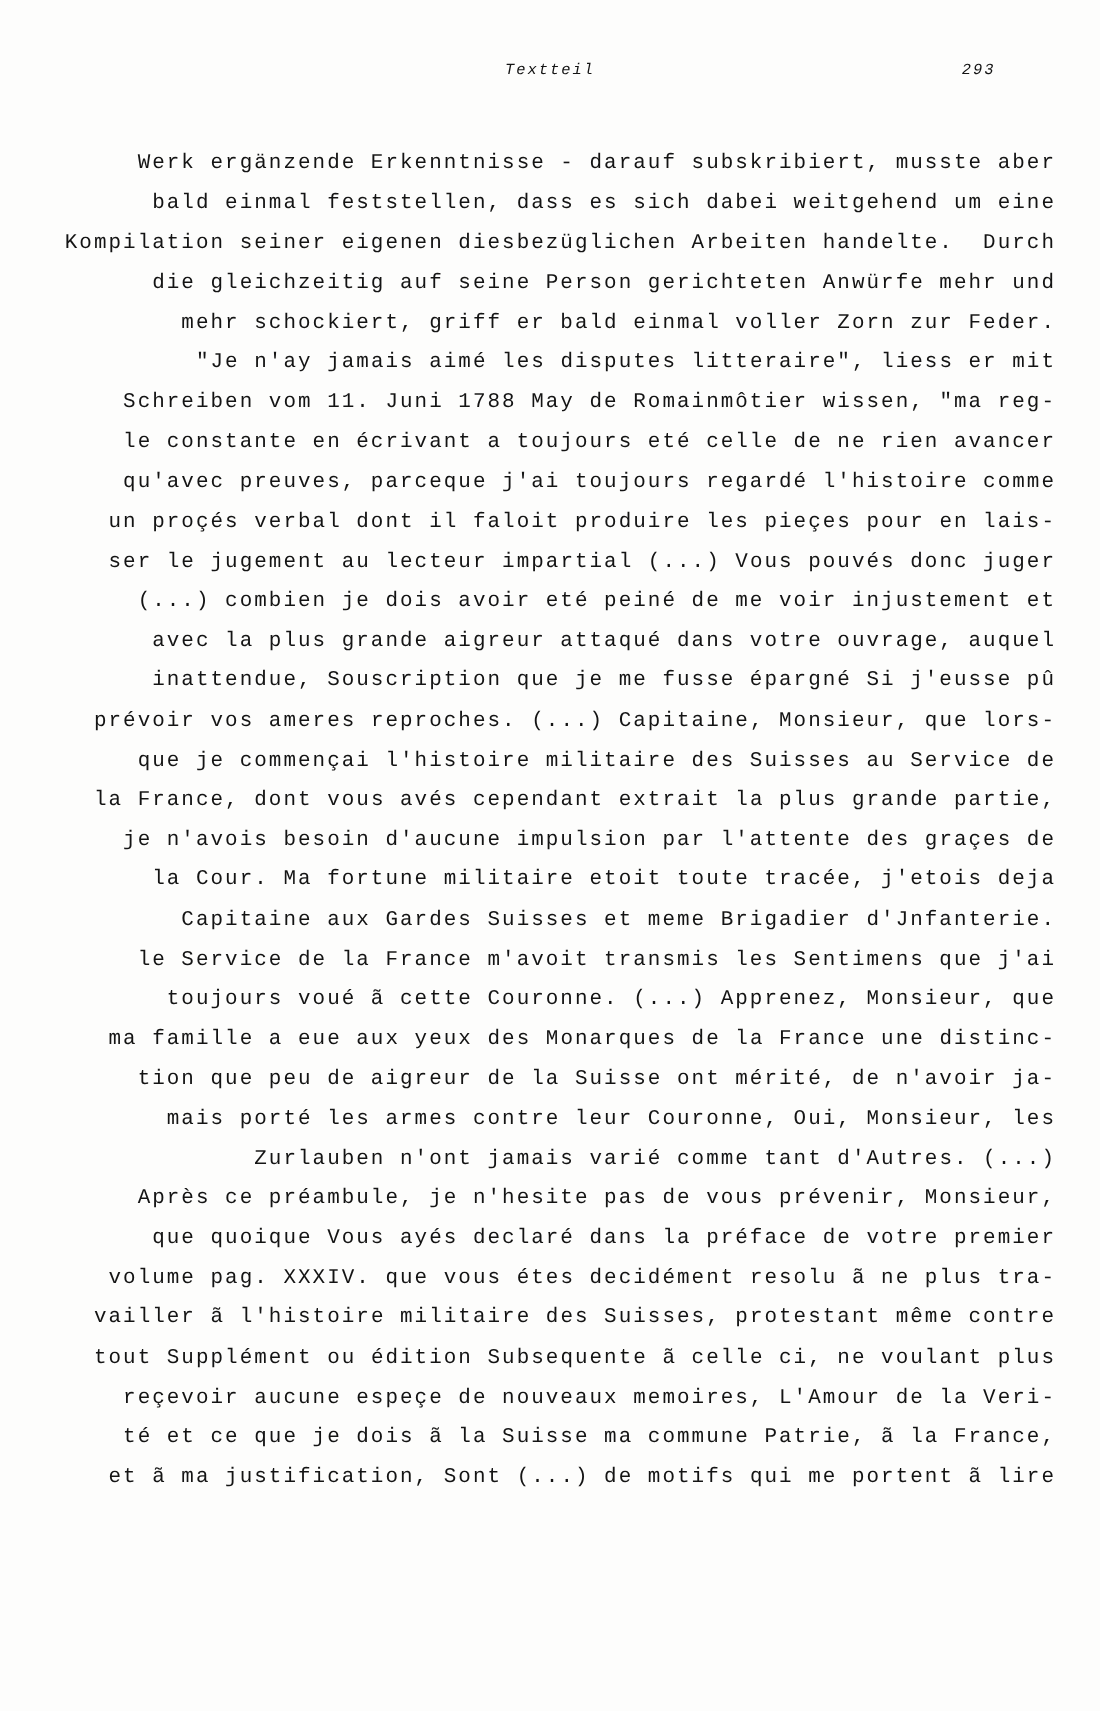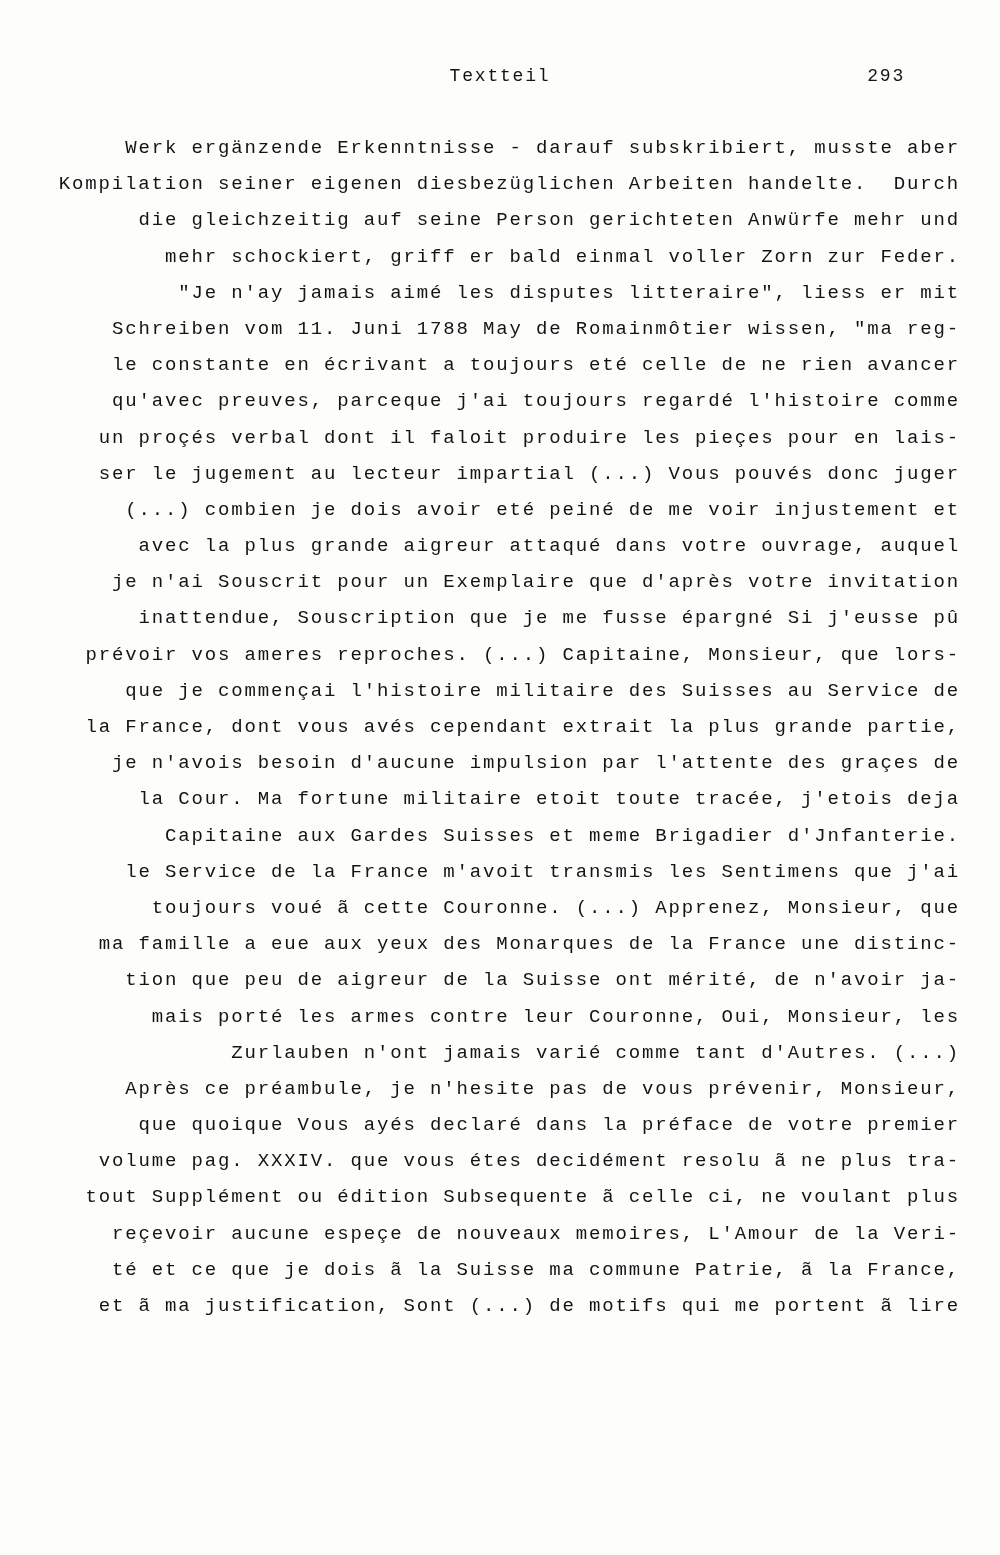--- a/index.html
+++ b/index.html
@@ -11,26 +11,27 @@
     position: relative;
     width: 1000px;
     height: 1555px;
     background: #fdfdfc;
     color: #141414;
     font-family: "Liberation Mono", "DejaVu Sans Mono", monospace;
     overflow: hidden;
   }
   .header {
     position: absolute;
-    top: 66px;
+    top: 56px;
     left: 0;
     width: 100%;
     height: 26px;
-    font-size: 18px;
+    font-size: 14px;
     letter-spacing: 1.8px;
+    font-style: italic;
   }
   .header-title {
     display: block;
     text-align: center;
     width: 100%;
   }
   .page-number {
     position: absolute;
     top: 0;
     right: 95px;
@@ -54,46 +55,47 @@
 </head>
 <body>
 
 <div class="page">
   <div class="header">
     <span class="header-title">Textteil</span>
     <span class="page-number">293</span>
   </div>
   <div class="body-text">
       <div class="text-line">Werk ergänzende Erkenntnisse - darauf subskribiert, musste aber</div>
+      <div class="text-line">bald einmal feststellen, dass es sich dabei weitgehend um eine</div>
       <div class="text-line">Kompilation seiner eigenen diesbezüglichen Arbeiten handelte.  Durch</div>
       <div class="text-line">die gleichzeitig auf seine Person gerichteten Anwürfe mehr und</div>
       <div class="text-line">mehr schockiert, griff er bald einmal voller Zorn zur Feder.</div>
       <div class="text-line">"Je n'ay jamais aimé les disputes litteraire", liess er mit</div>
       <div class="text-line">Schreiben vom 11. Juni 1788 May de Romainmôtier wissen, "ma reg-</div>
       <div class="text-line">le constante en écrivant a toujours eté celle de ne rien avancer</div>
       <div class="text-line">qu'avec preuves, parceque j'ai toujours regardé l'histoire comme</div>
       <div class="text-line">un proçés verbal dont il faloit produire les pieçes pour en lais-</div>
       <div class="text-line">ser le jugement au lecteur impartial (...) Vous pouvés donc juger</div>
       <div class="text-line">(...) combien je dois avoir eté peiné de me voir injustement et</div>
       <div class="text-line">avec la plus grande aigreur attaqué dans votre ouvrage, auquel</div>
-      <div class="text-line">je n'ai Souscrit pour un Exemplaire que d'après votre invitation</div>
       <div class="text-line">inattendue, Souscription que je me fusse épargné Si j'eusse pû</div>
       <div class="text-line">prévoir vos ameres reproches. (...) Capitaine, Monsieur, que lors-</div>
       <div class="text-line">que je commençai l'histoire militaire des Suisses au Service de</div>
       <div class="text-line">la France, dont vous avés cependant extrait la plus grande partie,</div>
       <div class="text-line">je n'avois besoin d'aucune impulsion par l'attente des graçes de</div>
       <div class="text-line">la Cour. Ma fortune militaire etoit toute tracée, j'etois deja</div>
       <div class="text-line">Capitaine aux Gardes Suisses et meme Brigadier d'Jnfanterie.</div>
       <div class="text-line">le Service de la France m'avoit transmis les Sentimens que j'ai</div>
       <div class="text-line">toujours voué ã cette Couronne. (...) Apprenez, Monsieur, que</div>
       <div class="text-line">ma famille a eue aux yeux des Monarques de la France une distinc-</div>
       <div class="text-line">tion que peu de aigreur de la Suisse ont mérité, de n'avoir ja-</div>
       <div class="text-line">mais porté les armes contre leur Couronne, Oui, Monsieur, les</div>
       <div class="text-line">Zurlauben n'ont jamais varié comme tant d'Autres. (...)</div>
       <div class="text-line">Après ce préambule, je n'hesite pas de vous prévenir, Monsieur,</div>
       <div class="text-line">que quoique Vous ayés declaré dans la préface de votre premier</div>
       <div class="text-line">volume pag. XXXIV. que vous étes decidément resolu ã ne plus tra-</div>
+      <div class="text-line">vailler ã l'histoire militaire des Suisses, protestant même contre</div>
       <div class="text-line">tout Supplément ou édition Subsequente ã celle ci, ne voulant plus</div>
       <div class="text-line">reçevoir aucune espeçe de nouveaux memoires, L'Amour de la Veri-</div>
       <div class="text-line">té et ce que je dois ã la Suisse ma commune Patrie, ã la France,</div>
       <div class="text-line">et ã ma justification, Sont (...) de motifs qui me portent ã lire</div>
     </div>
 </div>
 
 </body></html>

